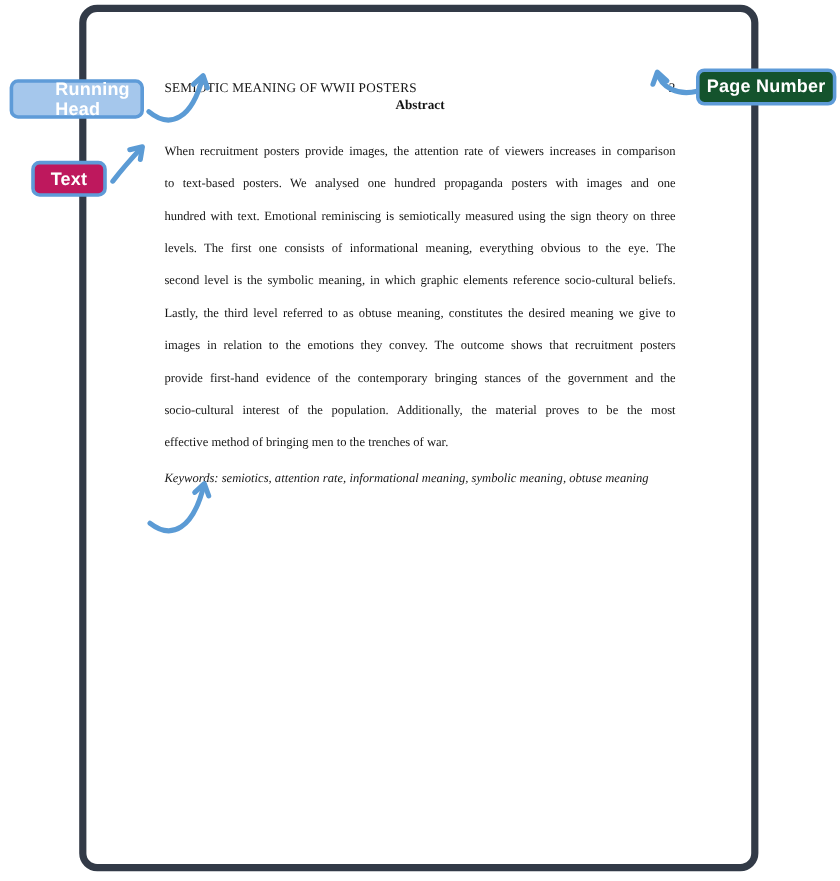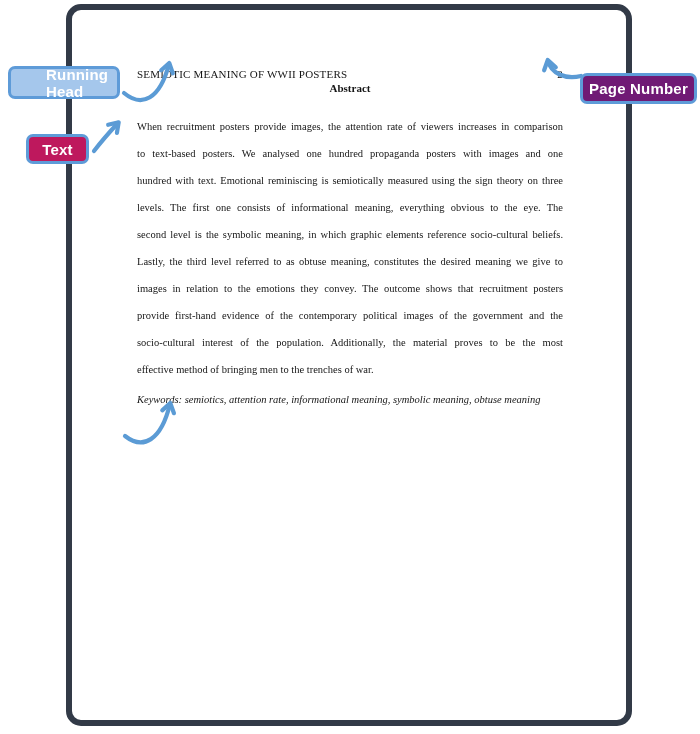--- a/index.html
+++ b/index.html
@@ -62,21 +62,21 @@
     <div class="abstract-title">Abstract</div>
 
     <div class="abstract-body">
       <div class="abs-line">When recruitment posters provide images, the attention rate of viewers increases in comparison</div>
       <div class="abs-line">to text-based posters. We analysed one hundred propaganda posters with images and one</div>
       <div class="abs-line">hundred with text. Emotional reminiscing is semiotically measured using the sign theory on three</div>
       <div class="abs-line">levels. The first one consists of informational meaning, everything obvious to the eye. The</div>
       <div class="abs-line">second level is the symbolic meaning, in which graphic elements reference socio-cultural beliefs.</div>
       <div class="abs-line">Lastly, the third level referred to as obtuse meaning, constitutes the desired meaning we give to</div>
       <div class="abs-line">images in relation to the emotions they convey. The outcome shows that recruitment posters</div>
-      <div class="abs-line">provide first-hand evidence of the contemporary political images of the government and the</div>
+      <div class="abs-line">provide first-hand evidence of the contemporary bringing stances of the government and the</div>
       <div class="abs-line">socio-cultural interest of the population. Additionally, the material proves to be the most</div>
       <div class="abs-line last">effective method of bringing men to the trenches of war.</div>
     </div>
 
     <div class="keywords-line">Keywords: semiotics, attention rate, informational meaning, symbolic meaning, obtuse meaning</div>
   </div>
 
   <svg class="arrows" width="700" height="734" viewBox="0 0 700 734" xmlns="http://www.w3.org/2000/svg">
     <defs>
       <marker id="ah" markerUnits="userSpaceOnUse" markerWidth="18" markerHeight="18" viewBox="0 0 18 18" refX="12" refY="9" orient="auto">
@@ -85,20 +85,20 @@
     </defs>
     <path d="M 124 93 C 142 108, 160 99, 169 64" fill="none" stroke="#5b9bd5" stroke-width="4.2" stroke-linecap="round" marker-end="url(#ah)"></path>
     <path d="M 94 151 Q 104 138, 118 123" fill="none" stroke="#5b9bd5" stroke-width="4.2" stroke-linecap="round" marker-end="url(#ah)"></path>
     <path d="M 581 76 C 565 80, 551 73, 548 61" fill="none" stroke="#5b9bd5" stroke-width="4.2" stroke-linecap="round" marker-end="url(#ah)"></path>
     <path d="M 125 436 C 143 450, 161 441, 170 404" fill="none" stroke="#5b9bd5" stroke-width="4.2" stroke-linecap="round" marker-end="url(#ah)"></path>
   </svg>
 
   <div class="callout callout-running-head" style="background: rgb(165, 199, 236); border-color: rgb(94, 155, 216);">
     <span>Running Head</span>
   </div>
-  <div class="callout callout-page-number" style="background: #701a75; border-color: rgb(94, 155, 216); margin-top: 16px;">
+  <div class="callout callout-page-number" style="background: #14532d; border-color: rgb(94, 155, 216);">
     <span>Page Number</span>
   </div>
   <div class="callout callout-text" style="background: #be185d; border-color: rgb(94, 155, 216);">
     <span>Text</span>
   </div>
 
 </div>
 
 </body></html>

